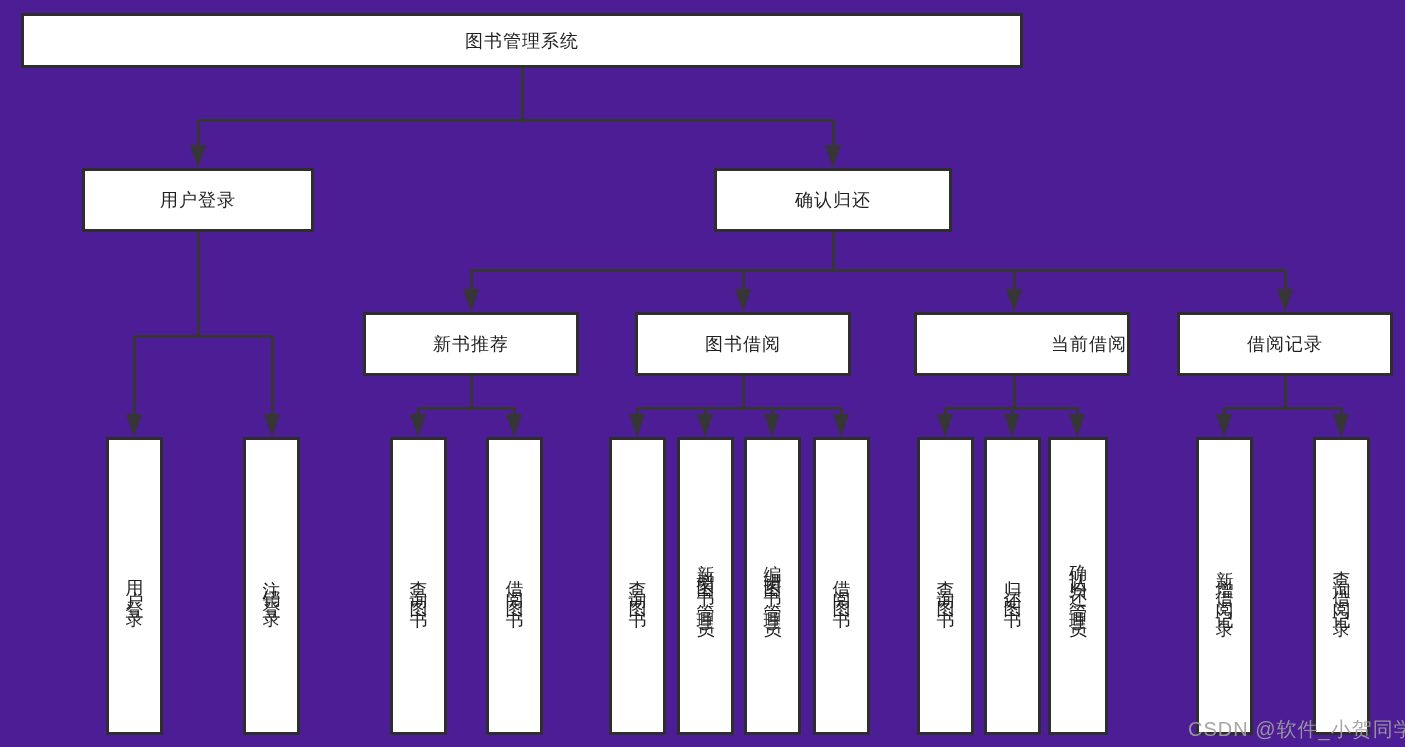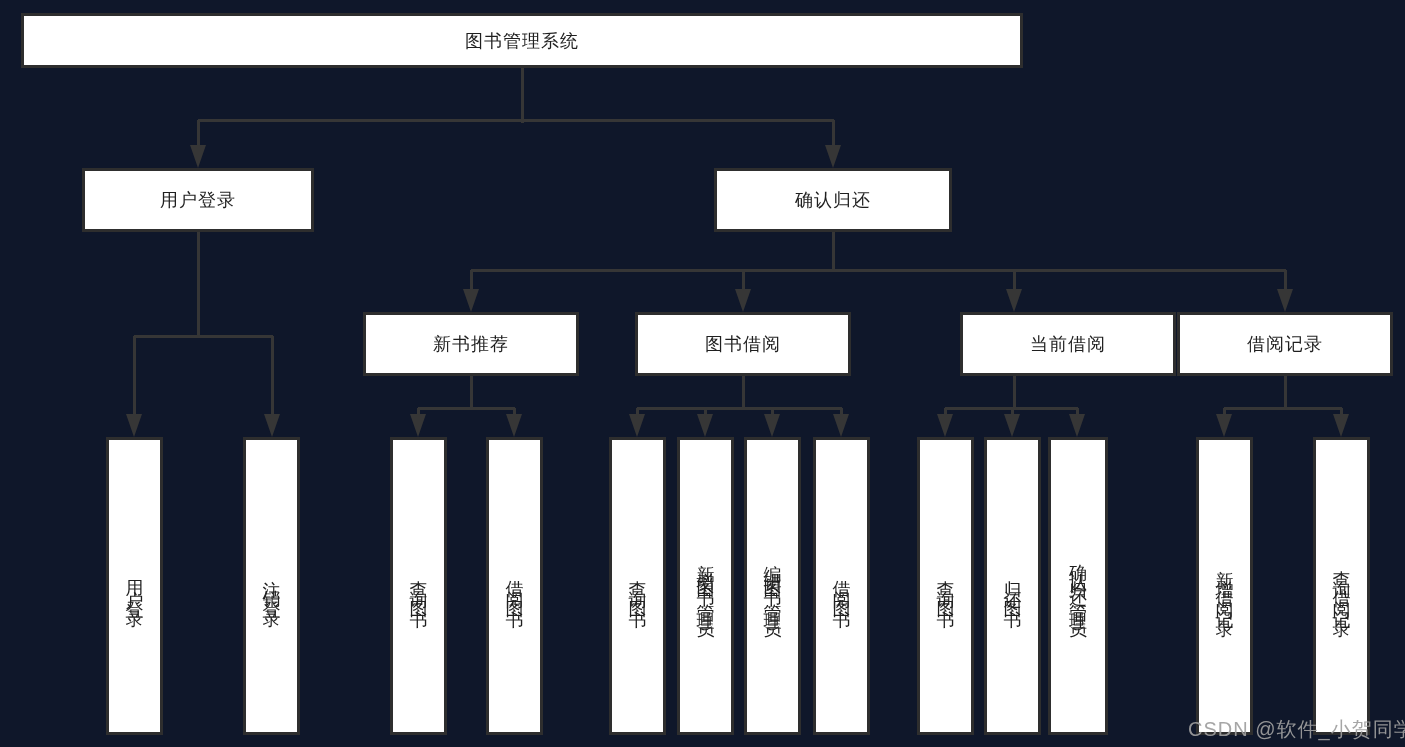--- a/index.html
+++ b/index.html
@@ -1,18 +1,18 @@
 <!DOCTYPE html>
 <html><head>
 <meta charset="utf-8">
 <style>
   html,body { margin:0; padding:0; background:#ffffff; }
   #canvas {
     position:relative; width:1405px; height:747px;
-    background:#0f172a; overflow:hidden;
+    background:#4c1d95; overflow:hidden;
     font-family:"Liberation Sans","DejaVu Sans",sans-serif;
     color:#1f1f1f;
     text-decoration:underline;
   }
   .node {
     position:absolute; box-sizing:border-box;
     background:#ffffff; border:3px solid #2e2e2e;
     display:flex; align-items:center; justify-content:center;
     font-size:18px; letter-spacing:1px; white-space:nowrap;
   }
@@ -56,21 +56,21 @@
   <div class="node" style="left:714px; top:168px; width:238px; height:64px;">
     <span>确认归还</span>
   </div>
 
   <div class="node" style="left:363px; top:312px; width:216px; height:64px;">
     <span>新书推荐</span>
   </div>
   <div class="node" style="left:635px; top:312px; width:216px; height:64px;">
     <span>图书借阅</span>
   </div>
-  <div class="node" style="left:960px; top:312px; width:216px; height:64px;">
+  <div class="node" style="left:914px; top:312px; width:216px; height:64px;justify-content:flex-end;">
     <span>当前借阅</span>
   </div>
   <div class="node" style="left:1177px; top:312px; width:216px; height:64px;">
     <span>借阅记录</span>
   </div>
 
   <div class="leaf" style="left:106px;">
     <span>用户登录</span>
   </div>
   <div class="leaf" style="left:243px;">

